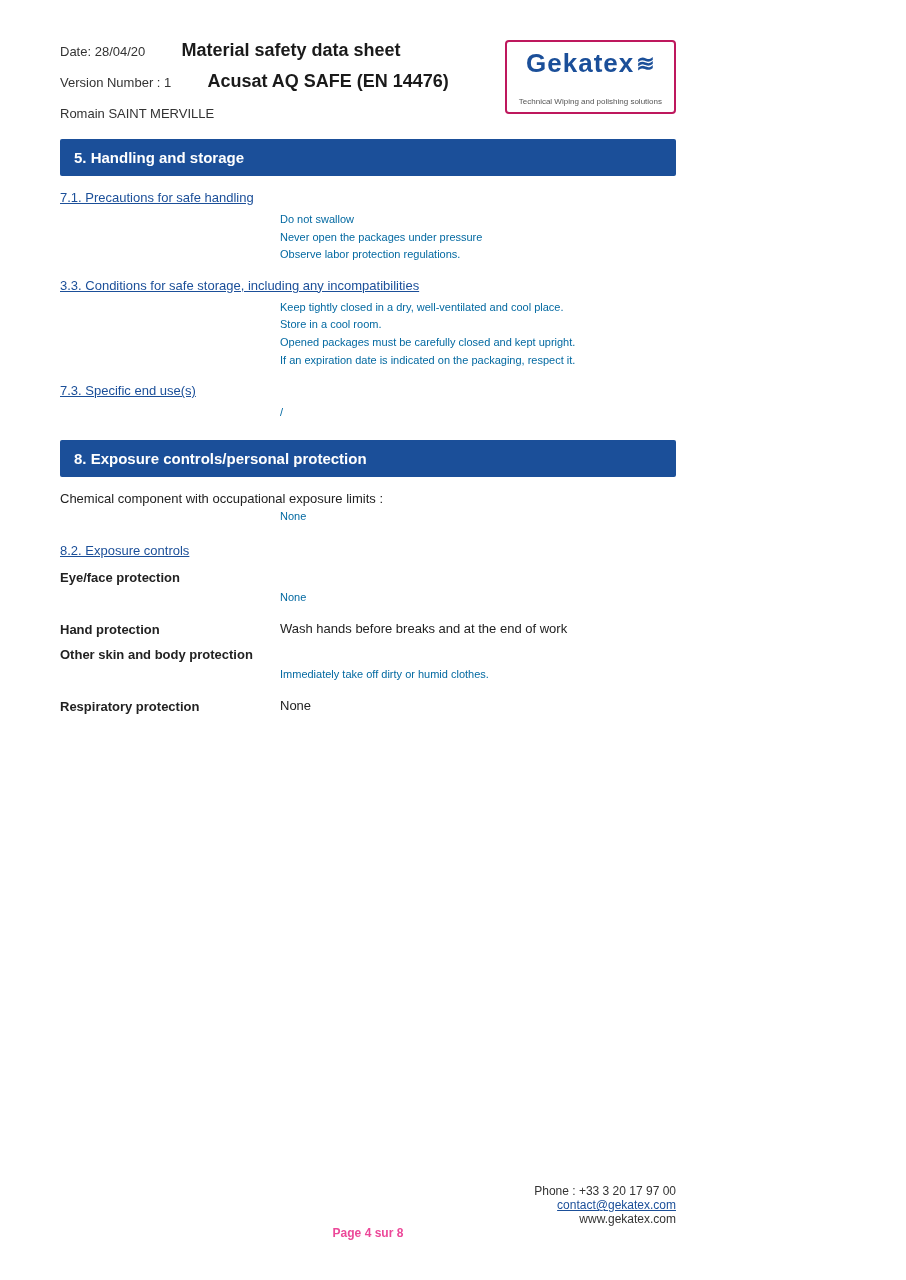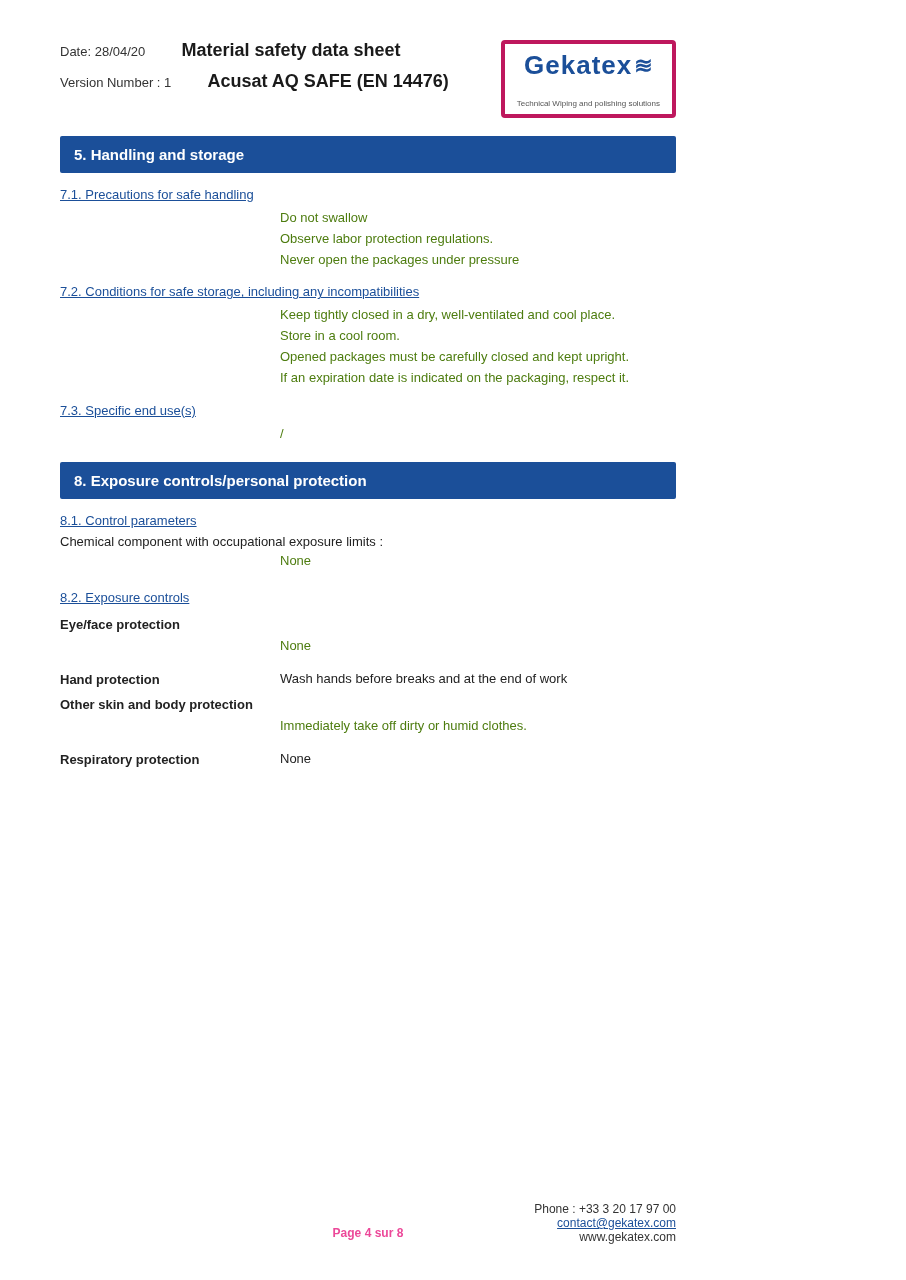--- a/index.html
+++ b/index.html
@@ -29,21 +29,21 @@
     .title-line { font-size: 18px; font-weight: bold; color: #1a1a1a; }
     .version-line { font-size: 13px; color: #333; }
     .product-line { font-size: 18px; font-weight: bold; color: #1a1a1a; }
     .author-line { font-size: 13px; color: #333; margin-top: 4px; }
     .logo-area {
       display: flex;
       flex-direction: column;
       align-items: center;
     }
     .logo-box {
-      border: 4px solid #be185d;
+      border: 2px solid #be185d;
       border-radius: 4px;
       padding: 6px 12px;
       display: flex;
       flex-direction: column;
       align-items: center;
     }
     .logo-text {
       font-size: 26px;
       font-weight: bold;
       color: #1b4f99;
@@ -77,23 +77,23 @@
       font-size: 13px;
       padding-top: 1px;
     }
     .content-value {
       flex: 1;
       font-size: 13px;
       color: #222;
     }
     .content-indent {
       margin-left: 220px;
-      font-size: 13px;
+      font-size: 11px;
       line-height: 1.6;
-      color: #4d7c0f;
+      color: #0369a1;
     }
     .bold-label {
       font-weight: bold;
       font-size: 13px;
       margin-top: 12px;
       margin-bottom: 4px;
     }
     .page-footer {
       position: absolute;
       bottom: 40px;
@@ -103,21 +103,21 @@
       flex-direction: column;
       align-items: center;
     }
     .page-number {
       font-size: 12px;
       color: #ec4899;
     }
     .page-number span { font-weight: bold; }
     .footer-contact {
       position: absolute;
-      bottom: 36px;
+      bottom: 54px;
       right: 60px;
       text-align: right;
       font-size: 12px;
       color: #333;
     }
     .footer-contact a {
       color: #1b4f99;
       text-decoration: underline;
     }
   </style>
@@ -131,57 +131,57 @@
       <div>
         <span class="date-line">Date: 28/04/20</span>
         &nbsp;&nbsp;&nbsp;&nbsp;&nbsp;&nbsp;&nbsp;&nbsp;
         <span class="title-line">Material safety data sheet</span>
       </div>
       <div>
         <span class="version-line">Version Number : 1</span>
         &nbsp;&nbsp;&nbsp;&nbsp;&nbsp;&nbsp;&nbsp;&nbsp;
         <span class="product-line">Acusat AQ SAFE (EN 14476)</span>
       </div>
+      <div class="author-line">Romain SAINT MERVILLE</div>
     </div>
     <div class="logo-area">
       <div class="logo-box">
         <div style="display:flex;align-items:center;gap:2px;">
           <span class="logo-text">Gekatex</span>
           <span style="font-size:22px;color:#1b4f99;font-weight:bold;">≋</span>
         </div>
         <div class="logo-subtitle">Technical Wiping and polishing solutions</div>
       </div>
     </div>
   </div>
 
   <div class="section-header">5. Handling and storage</div>
 
   <div class="subsection-title">7.1. Precautions for safe handling</div>
   <div class="content-indent">
     <div>Do not swallow</div>
+    <div>Never open the packages under pressure</div>
     <div>Observe labor protection regulations.</div>
-    <div>Never open the packages under pressure</div>
-  </div>
-
-  <div class="subsection-title">7.2. Conditions for safe storage, including any incompatibilities</div>
+  </div>
+
+  <div class="subsection-title">3.3. Conditions for safe storage, including any incompatibilities</div>
   <div class="content-indent">
     <div>Keep tightly closed in a dry, well-ventilated and cool place.</div>
     <div>Store in a cool room.</div>
     <div>Opened packages must be carefully closed and kept upright.</div>
     <div>If an expiration date is indicated on the packaging, respect it.</div>
   </div>
 
   <div class="subsection-title">7.3. Specific end use(s)</div>
   <div class="content-indent">
     <div>/</div>
   </div>
 
   <div class="section-header">8. Exposure controls/personal protection</div>
 
-  <div class="subsection-title">8.1. Control parameters</div>
   <div style="font-size:13px;color:#222;margin-bottom:2px;">Chemical component with occupational exposure limits :</div>
   <div class="content-indent">
     <div>None</div>
   </div>
 
   <div class="subsection-title" style="margin-top:18px;">8.2. Exposure controls</div>
 
   <div class="bold-label">Eye/face protection</div>
   <div class="content-indent">
     <div>None</div>

